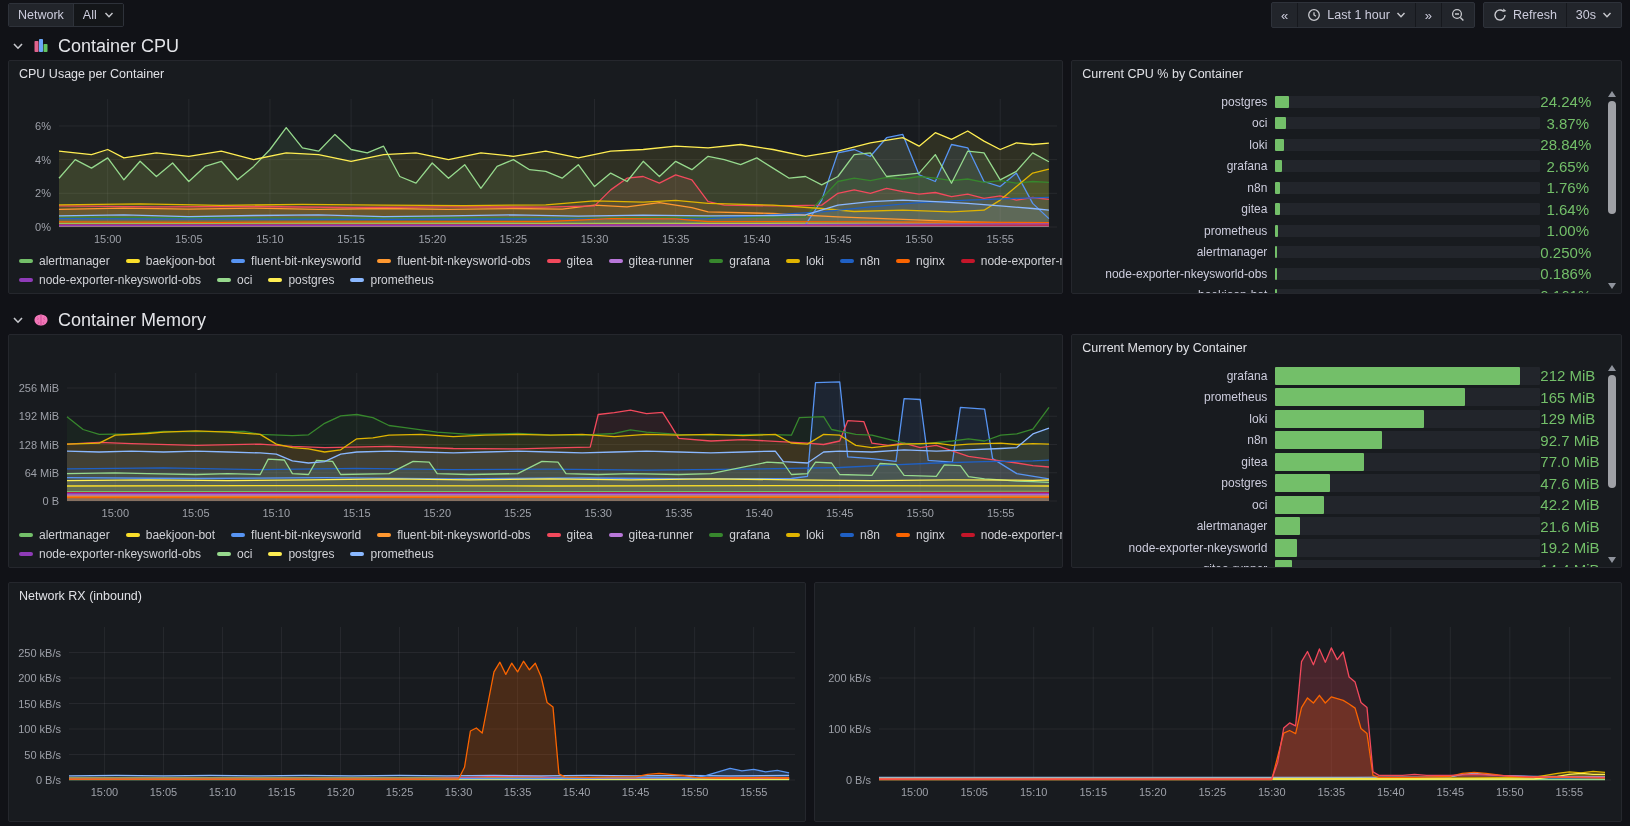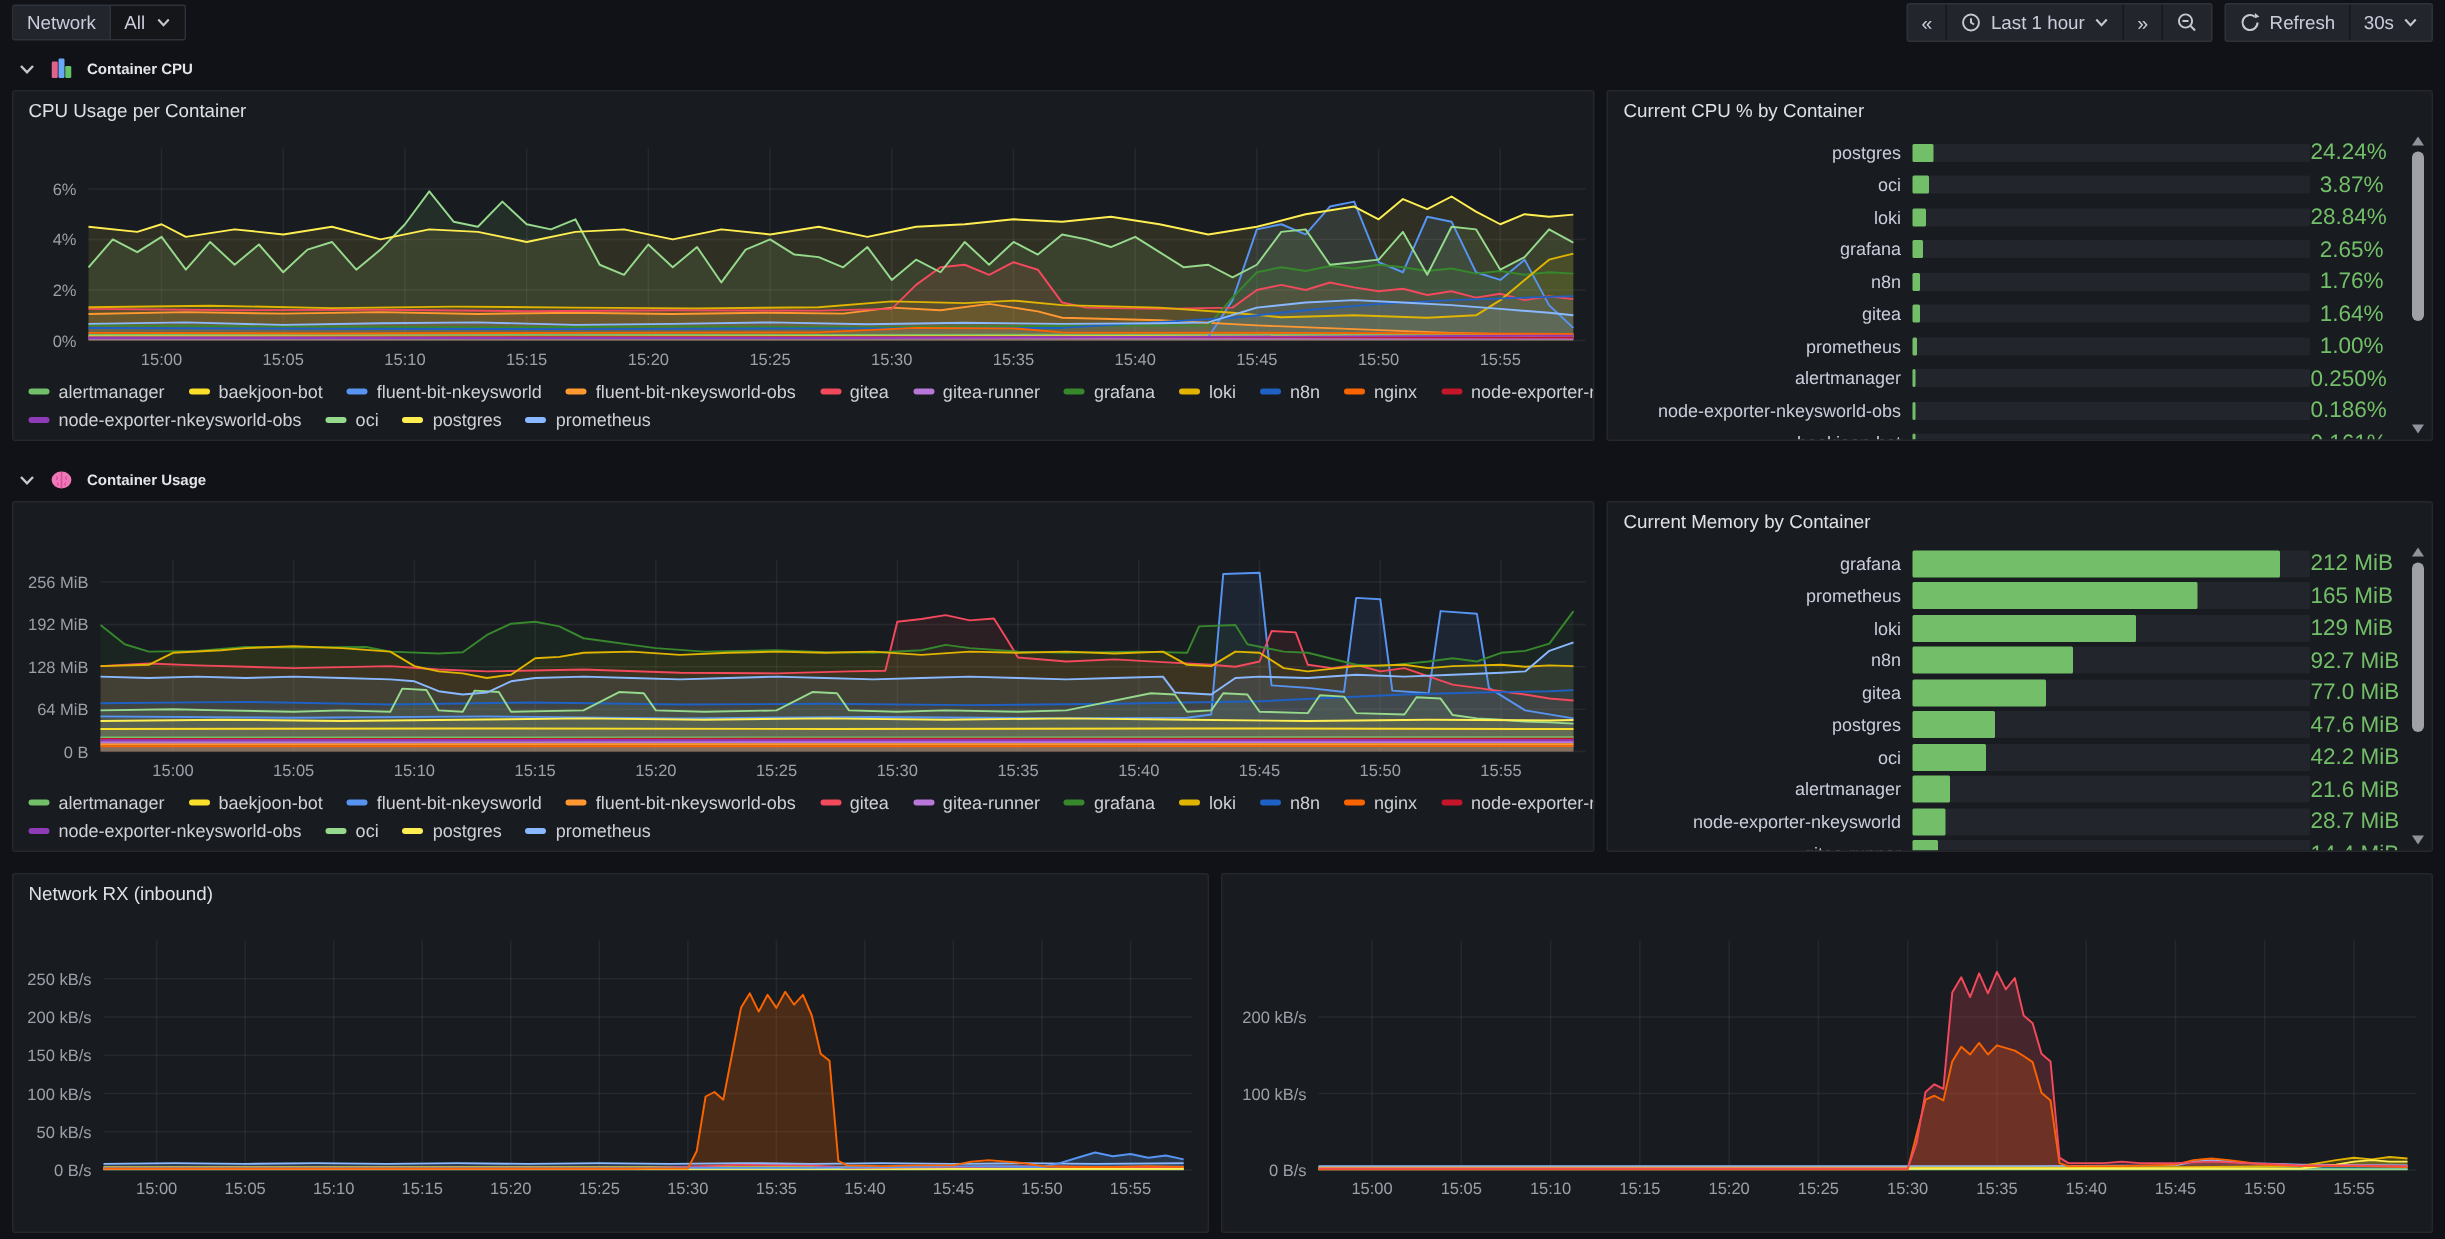--- a/index.html
+++ b/index.html
@@ -12,21 +12,21 @@
   .var-value{background:#141619;padding:0 9px;display:flex;align-items:center;gap:7px;cursor:pointer;}
   .toolbar-right{display:flex;gap:8px;}
   .btn-group{display:flex;height:24px;background:#22252b;border:1px solid #2e323a;border-radius:2px;overflow:hidden;}
   .tb-btn{display:flex;align-items:center;gap:6px;padding:0 9px;background:transparent;border:none;border-left:1px solid #16181d;color:#ccccdc;font-size:12.5px;font-weight:500;font-family:inherit;cursor:pointer;height:100%;}
   .tb-btn:first-child{border-left:none;}
   .glyph{font-size:13px;line-height:1;}
   
   .row{margin-top:8px;}
   .row + .row{margin-top:14px;}
   .row-header{display:flex;align-items:center;gap:9px;height:24px;padding-left:4px;cursor:pointer;}
-  .row-title{font-size:10px;font-weight:700;color:#e3e4e8;}
+  .row-title{font-size:18px;font-weight:400;color:#e3e4e8;}
   .row-body{display:flex;gap:8px;margin-top:2px;}
   
   .panel{position:relative;background:#181b1f;border:1px solid #25272d;border-radius:2px;box-sizing:border-box;overflow:hidden;}
   .w-chart{width:1056px}.w-gauge{width:551px}.w-rx{width:798px}.w-tx{width:808px}
   .h-main{height:234px}.h-net{height:240px}
   .panel-title{height:26px;line-height:26px;padding:0 10px;font-size:12.5px;font-weight:500;color:#e0e1e6;white-space:nowrap;cursor:pointer;}
   .chart-mount{position:absolute;left:0;right:0;top:26px;}
   .ts-mount{height:162px;}
   .net-mount{height:214px;}
   
@@ -338,21 +338,21 @@
   <div class="row">
     <div class="row-header">
       <svg width="12" height="12" viewBox="0 0 12 12">
           <polyline points="2,4 6,8.2 10,4" fill="none" stroke="#c7c8cd" stroke-width="1.6"></polyline>
         </svg>
       <svg width="16" height="16" viewBox="0 0 16 16">
           <ellipse cx="8" cy="8" rx="6.6" ry="5.6" fill="#f277b8"></ellipse>
           <path d="M8 2.6 L8 13.4" stroke="#d4539a" stroke-width="1.1" fill="none"></path>
           <path d="M4.5 5.5 q1.5 1 0 2.5 M11.5 5.5 q-1.5 1 0 2.5 M5 9.8 q1.2 0.8 0.4 2 M11 9.8 q-1.2 0.8 -0.4 2" stroke="#d4539a" stroke-width="0.9" fill="none"></path>
         </svg>
-      <span class="row-title">Container Usage</span>
+      <span class="row-title">Container Memory</span>
     </div>
     <div class="row-body">
       <div class="panel w-chart h-main">
         <div class="chart-mount ts-mount"><svg width="1054" height="162">
               <line x1="58" y1="140" x2="1048" y2="140" stroke="rgba(204,204,220,0.08)" stroke-width="1"></line>
               <text x="50" y="144" text-anchor="end" font-size="11" fill="#9da0a8">0 B</text>
               <line x1="58" y1="111.75172413793103" x2="1048" y2="111.75172413793103" stroke="rgba(204,204,220,0.08)" stroke-width="1"></line>
               <text x="50" y="115.75172413793103" text-anchor="end" font-size="11" fill="#9da0a8">64 MiB</text>
               <line x1="58" y1="83.50344827586207" x2="1048" y2="83.50344827586207" stroke="rgba(204,204,220,0.08)" stroke-width="1"></line>
               <text x="50" y="87.50344827586207" text-anchor="end" font-size="11" fill="#9da0a8">128 MiB</text>
@@ -539,21 +539,21 @@
               <div class="gauge-track" style="height: 18px;">
                 <div class="gauge-fill" style="width: 9.3913%; background: rgb(115, 191, 105);"></div>
               </div>
               <div class="gauge-value">21.6 MiB</div>
             </div>
             <div class="gauge-row">
               <div class="gauge-label">node-exporter-nkeysworld</div>
               <div class="gauge-track" style="height: 18px;">
                 <div class="gauge-fill" style="width: 8.34783%; background: rgb(115, 191, 105);"></div>
               </div>
-              <div class="gauge-value">28.7 MiB</div>
+              <div class="gauge-value">19.2 MiB</div>
             </div>
             <div class="gauge-row">
               <div class="gauge-label">gitea-runner</div>
               <div class="gauge-track" style="height: 18px;">
                 <div class="gauge-fill" style="width: 6.26087%; background: rgb(115, 191, 105);"></div>
               </div>
               <div class="gauge-value">14.4 MiB</div>
             </div>
           </div>
         <div class="scrollbar">

